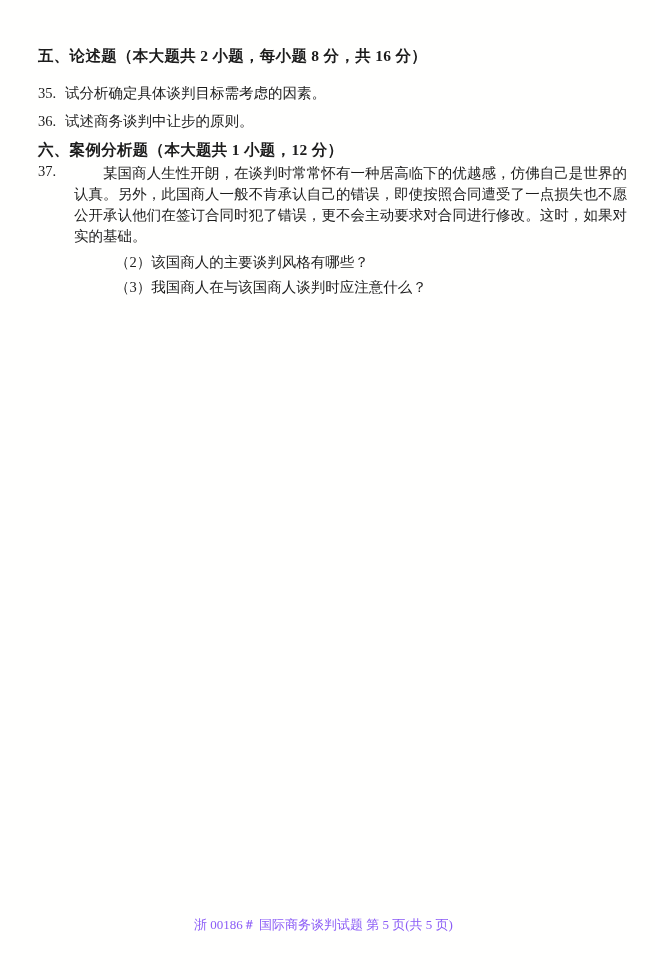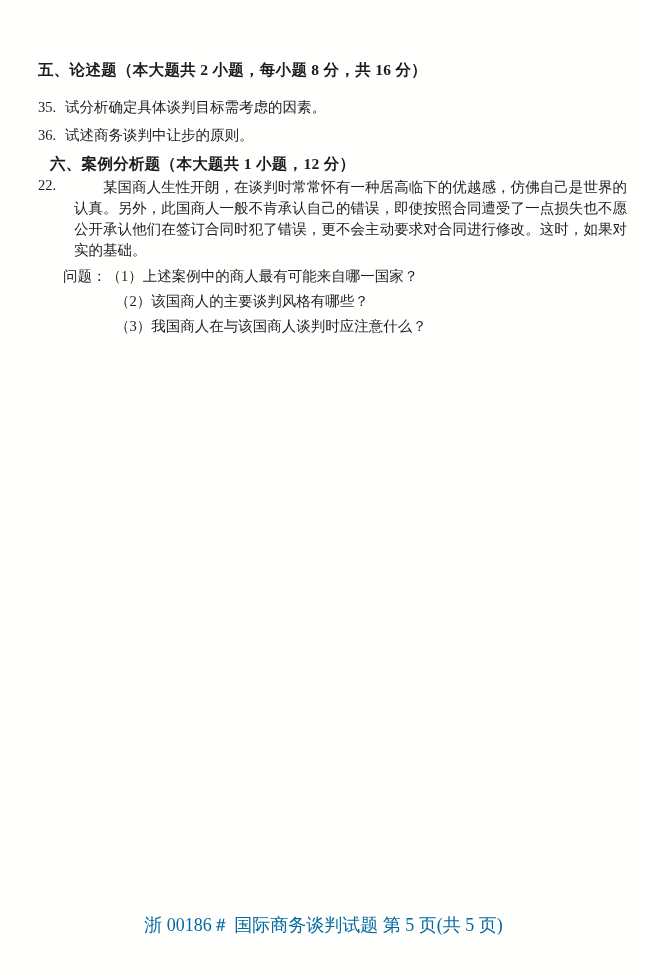--- a/index.html
+++ b/index.html
@@ -9,31 +9,31 @@
     height: 979px;
     margin: 0 auto;
     background: #fffffe;
     font-family: "Liberation Serif", "DejaVu Serif", serif;
     color: #1c1c1c;
     overflow: hidden;
     box-sizing: border-box;
   }
   .content {
     position: absolute;
-    top: 60px;
+    top: 46px;
     left: 38px;
     right: 28px;
   }
   .heading {
     font-size: 15.5px;
     font-weight: 700;
     line-height: 20px;
     letter-spacing: 0.3px;
   }
-  .h6 { margin-top: 9px; margin-left: 12px; }
+  .h6 { margin-top: 9px; }
   .q-row {
     display: flex;
     font-size: 14.5px;
     line-height: 20px;
   }
   .q35 { margin-top: 17px; }
   .q36 { margin-top: 8px; }
   .q-num {
     flex: none;
     width: 27px;
@@ -64,23 +64,23 @@
     font-size: 14.5px;
     line-height: 25px;
   }
   .question.sub { padding-left: 52px; }
   .footer {
     position: absolute;
     top: 916px;
     left: 0;
     right: 8px;
     text-align: center;
-    font-size: 18px;
+    font-size: 13px;
     line-height: 18px;
-    color: #0369a1;
+    color: #8b5cf6;
   }
 </style>
 </head>
 <body>
 
 <div class="page">
   <div class="content">
 
     <div class="heading">五、论述题（本大题共 2 小题，每小题 8 分，共 16 分）</div>
 
@@ -90,31 +90,30 @@
     </div>
 
     <div class="q-row q36">
       <span class="q-num">36.</span>
       <span class="q-text">试述商务谈判中让步的原则。</span>
     </div>
 
     <div class="heading h6">六、案例分析题（本大题共 1 小题，12 分）</div>
 
     <div class="case-row">
-      <span class="q-num">22.</span>
+      <span class="q-num">37.</span>
       <div class="case-para">
         <div class="case-line first">某国商人生性开朗，在谈判时常常怀有一种居高临下的优越感，仿佛自己是世界的</div>
         <div class="case-line">认真。另外，此国商人一般不肯承认自己的错误，即使按照合同遭受了一点损失也不愿</div>
         <div class="case-line">公开承认他们在签订合同时犯了错误，更不会主动要求对合同进行修改。这时，如果对</div>
         <div class="case-line last">实的基础。</div>
       </div>
     </div>
 
     <div class="questions">
-      <div class="question">问题：（1）上述案例中的商人最有可能来自哪一国家？</div>
       <div class="question sub">（2）该国商人的主要谈判风格有哪些？</div>
       <div class="question sub">（3）我国商人在与该国商人谈判时应注意什么？</div>
     </div>
 
   </div>
 
   <div class="footer">浙 00186＃ 国际商务谈判试题 第 5 页(共 5 页)</div>
 </div>
 
 </body></html>

